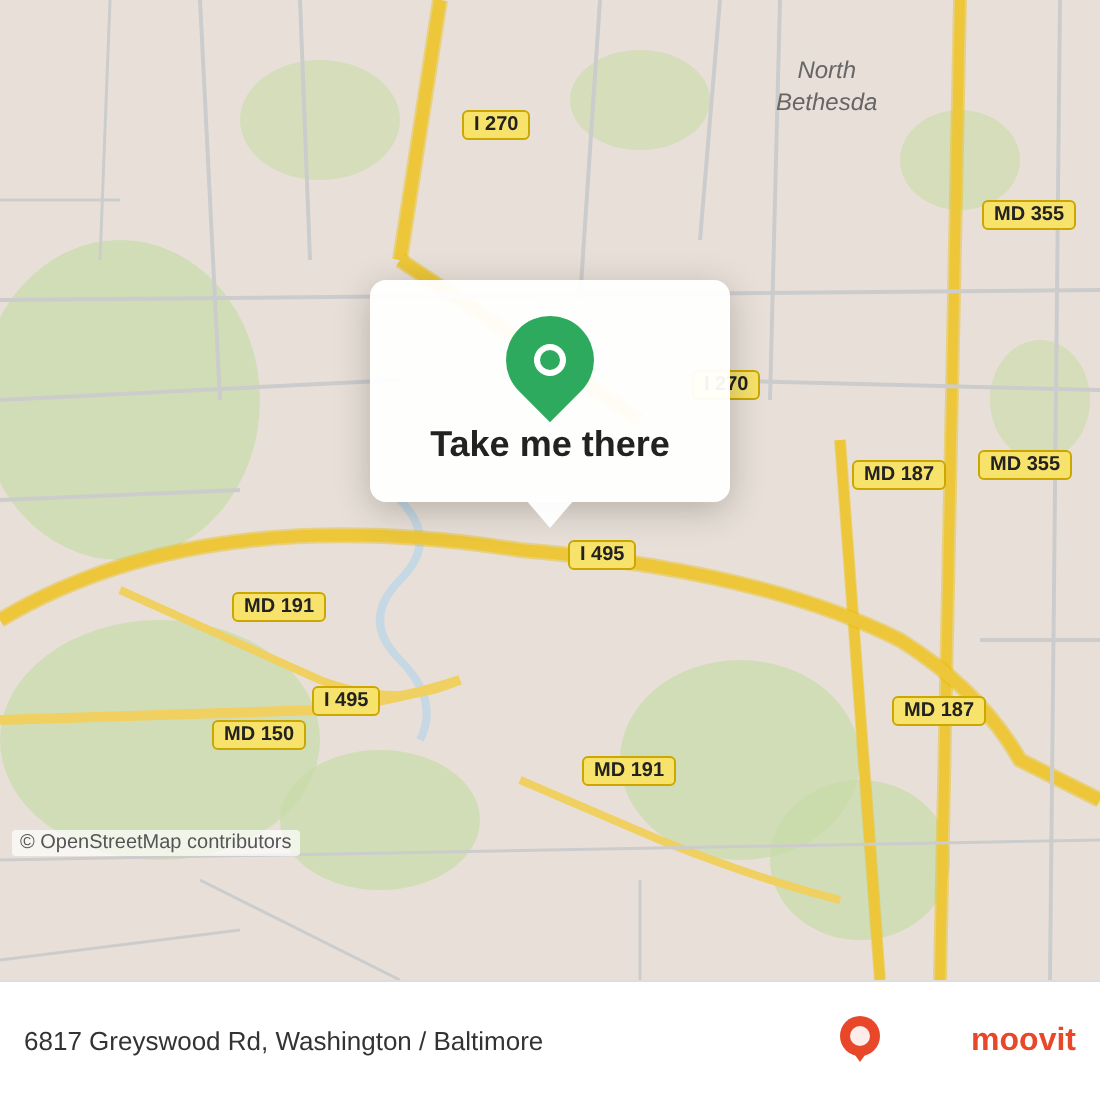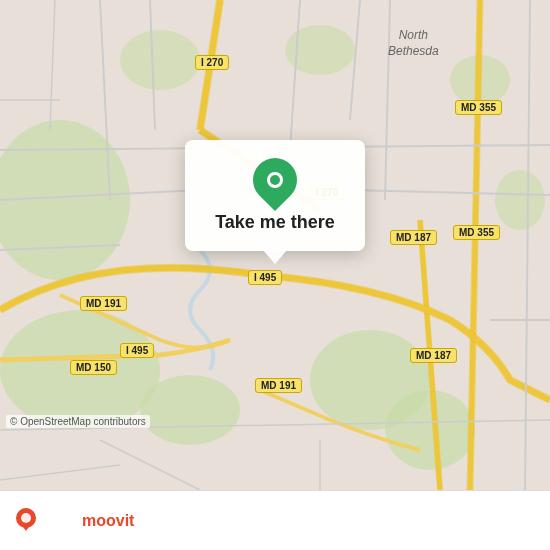--- a/index.html
+++ b/index.html
@@ -134,20 +134,21 @@
       position: absolute;
       font-size: 10px;
       font-weight: bold;
       color: #222;
       background: #f7e26b;
       border: 1px solid #cba700;
       border-radius: 3px;
       padding: 1px 5px;
       white-space: nowrap;
       z-index: 4;
+      margin-left: 36px;
     }
 
     
     #map-svg {
       position: absolute;
       top: 0; left: 0;
       width: 100%;
       height: 100%;
     }
 
@@ -241,20 +242,21 @@
 
   <div id="popup-card">
     <div class="pin-icon-wrap">
       <div class="pin-inner"></div>
     </div>
     <button id="take-me-there-btn">Take me there</button>
   </div>
 </div>
 
 <div id="bottom-bar">
+  <div id="address-text">6817 Greyswood Rd, Washington / Baltimore</div>
   <div id="moovit-logo">
 
     <svg class="moovit-icon" viewBox="0 0 28 28" xmlns="http://www.w3.org/2000/svg">
       <circle cx="14" cy="11" r="10" fill="#e8472a"></circle>
       <circle cx="14" cy="11" r="5" fill="#fff" opacity="0.9"></circle>
       <polygon points="14,24 9,17 19,17" fill="#e8472a"></polygon>
     </svg>
     <span class="moovit-label">moovit</span>
   </div>
 </div>

